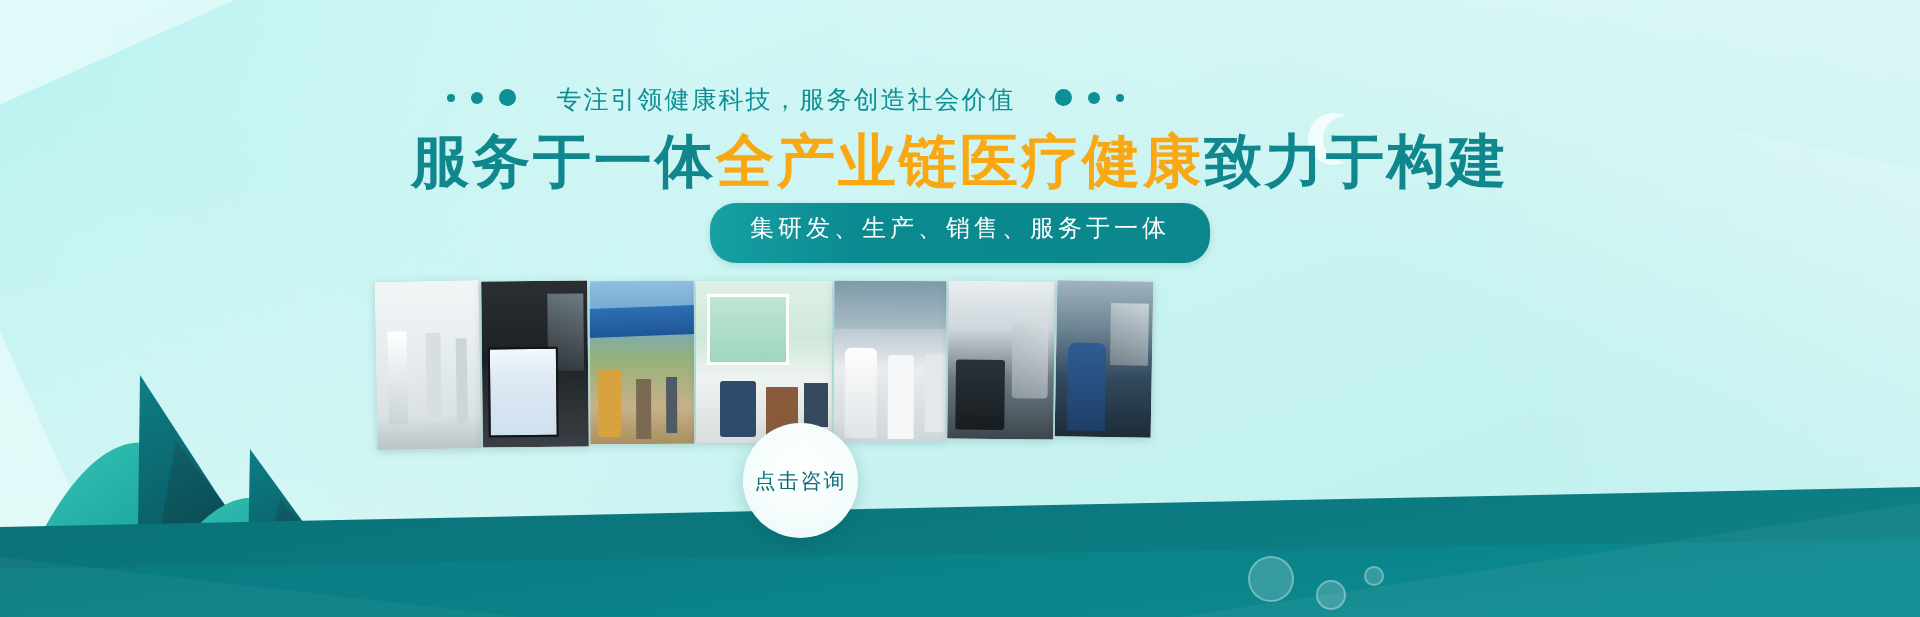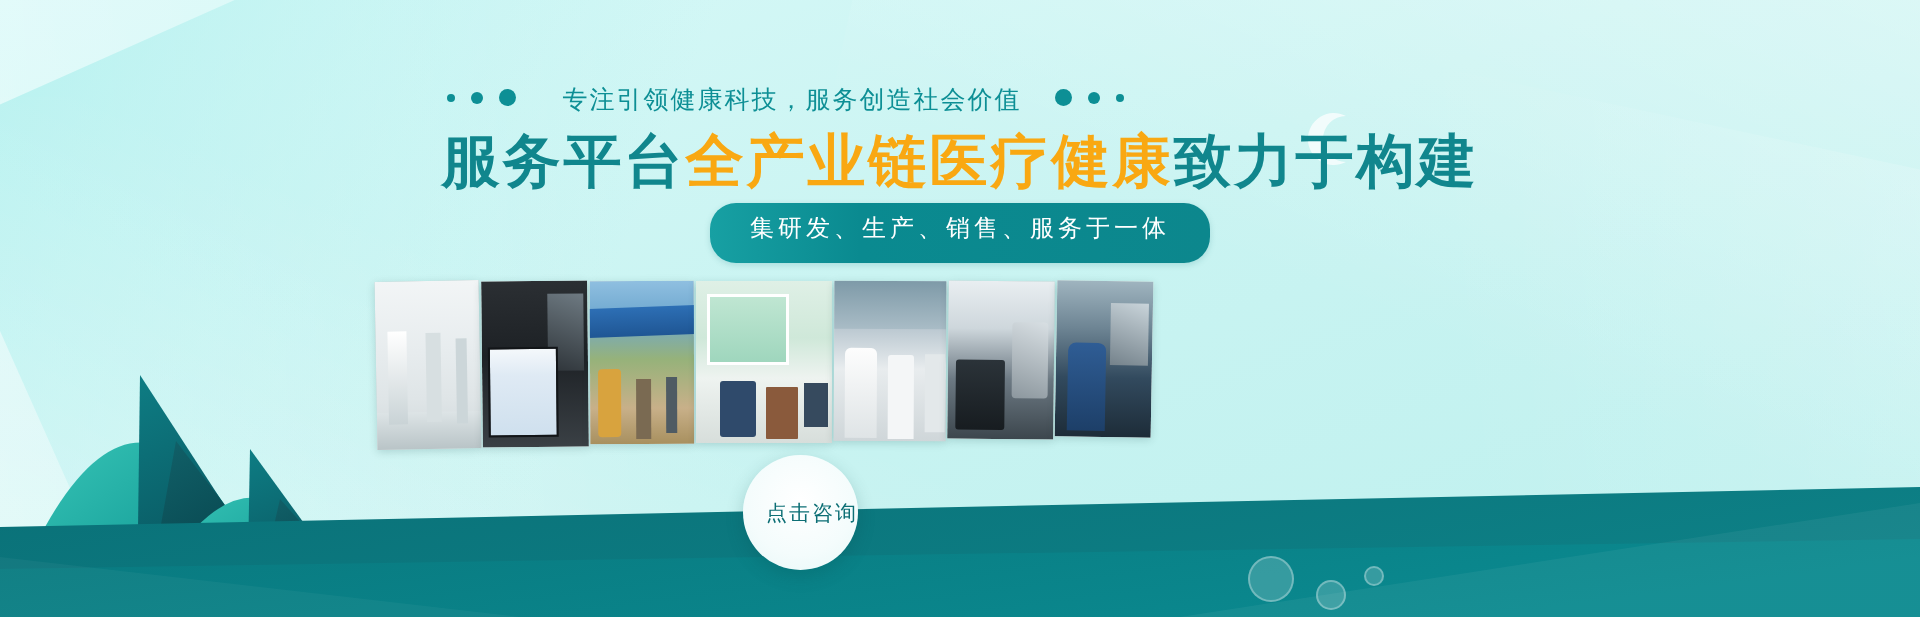--- a/index.html
+++ b/index.html
@@ -45,21 +45,21 @@
   .moon svg{display:block;}
 
   
   .dots{position:absolute;display:flex;align-items:center;gap:16px;}
   .dots span{display:block;border-radius:50%;background:#0d8f95;}
   .dots-left{top:89px;left:447px;}
   .dots-right{top:89px;left:1055px;}
 
   
   .subtitle{
-    position:absolute;top:82px;left:10px;width:1564px;text-align:center;
+    position:absolute;top:82px;left:4px;width:1564px;text-align:center;
     font-size:25px;color:#0d8f95;letter-spacing:2px;font-weight:400;
     line-height:34px;
   }
 
   
   .headline{
     position:absolute;top:125px;left:0;width:1920px;text-align:center;
     font-size:58px;font-weight:bold;letter-spacing:3px;line-height:72px;
     white-space:nowrap;
   }
@@ -188,25 +188,25 @@
     content:"";position:absolute;left:12%;bottom:4%;width:40%;height:56%;
     background:linear-gradient(180deg,#2f5d95,#1d3f68);border-radius:8px 8px 0 0;
   }
   .art-worker:before{
     content:"";position:absolute;right:4%;top:14%;width:40%;height:40%;
     background:linear-gradient(200deg,#c9d4da,#74828b);
   }
 
   
   .cta{
-    position:absolute;left:743px;top:455px;width:115px;height:115px;
+    position:absolute;left:743px;top:423px;width:115px;height:115px;
     border-radius:50%;
     background:radial-gradient(circle at 50% 40%,#ffffff 0%,#f4fcfc 60%,#e6f7f7 100%);
     box-shadow:0 6px 18px rgba(4,70,72,0.20);
-    display:flex;align-items:center;justify-content:flex-end;
+    display:flex;align-items:center;justify-content:center;
     cursor:pointer;
   }
   .cta .label{
     font-size:21px;color:#0d6f75;letter-spacing:2px;font-weight:400;
   }
 
   
   .bubble{position:absolute;border-radius:50%;background:rgba(255,255,255,0.18);
           border:2px solid rgba(255,255,255,0.30);}
 </style>
@@ -234,21 +234,21 @@
   </div>
   <div class="dots dots-right">
     <span style="width:17px;height:17px;"></span>
     <span style="width:12px;height:12px;"></span>
     <span style="width:8px;height:8px;"></span>
   </div>
 
   <div class="subtitle">专注引领健康科技，服务创造社会价值</div>
 
   <div class="headline">
-    <span class="t1">服务平台</span><span class="t2">全产业链医疗健康</span><span class="t3">致力于构建</span>
+    <span class="t1">服务于一体</span><span class="t2">全产业链医疗健康</span><span class="t3">致力于构建</span>
   </div>
 
   <div class="pill-wrap">
     <span class="pill">集研发、生产、销售、服务于一体</span>
   </div>
 
   <div class="landscape">
     <svg width="1920" height="300" viewBox="0 0 1920 300" preserveAspectRatio="none">
       <defs>
         <linearGradient id="mLight" x1="0" y1="0" x2="1" y2="0.6">

